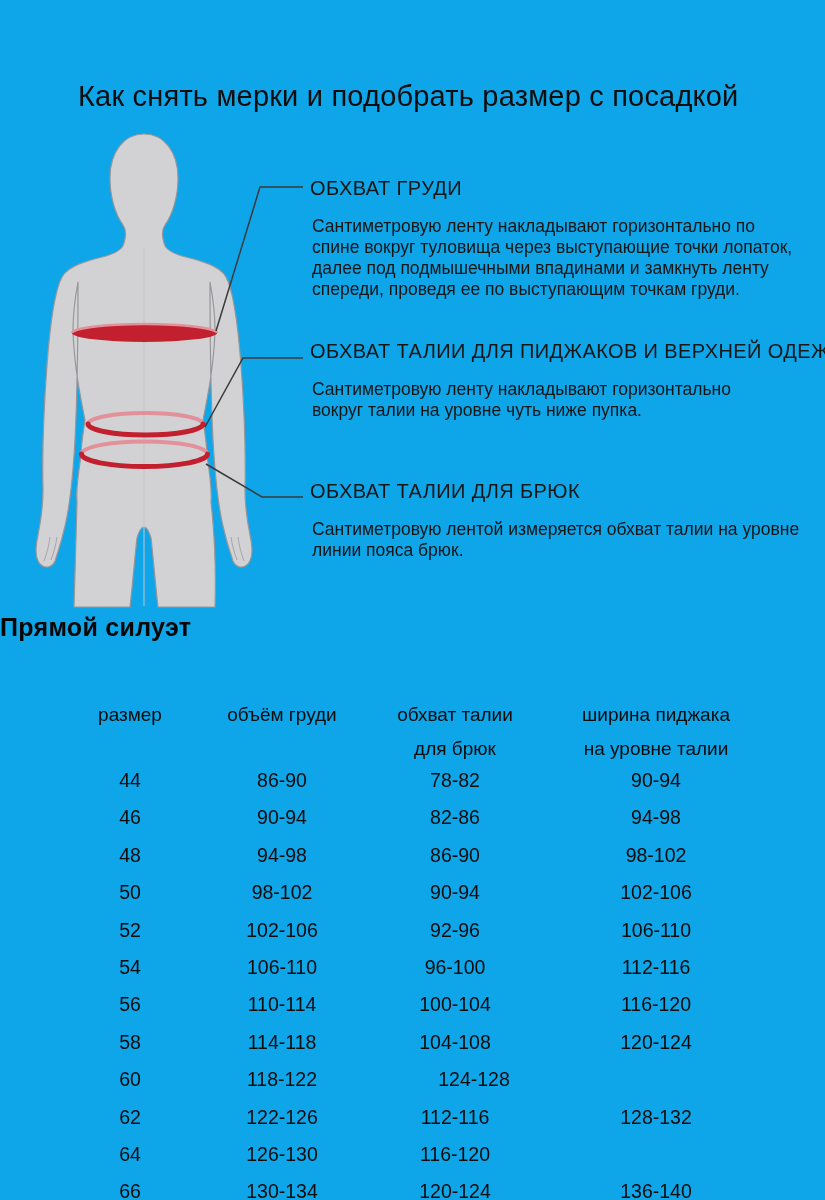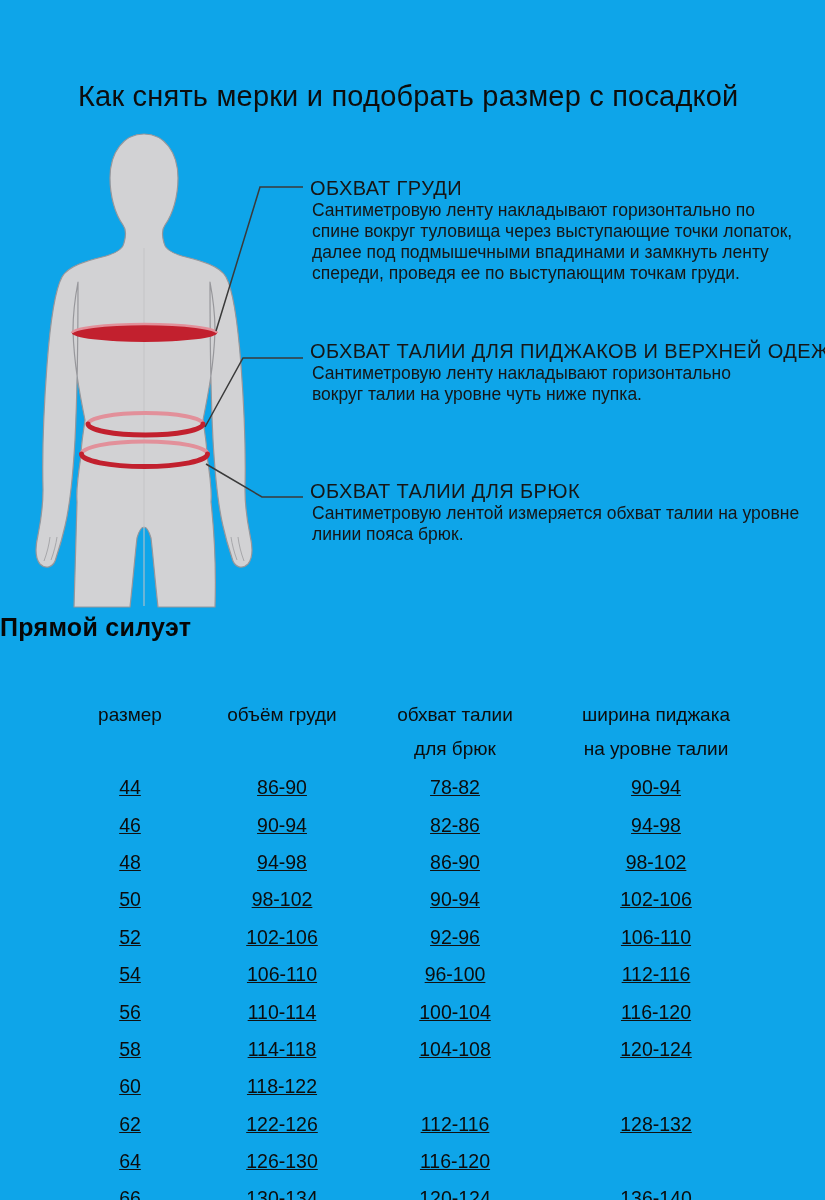--- a/index.html
+++ b/index.html
@@ -11,37 +11,37 @@
     position:absolute;left:78px;top:80px;font-size:29px;font-weight:400;
     letter-spacing:0.2px;white-space:nowrap;color:#0d0d0d;
   }
   .figure-wrap{position:absolute;left:20px;top:130px;width:290px;height:480px;}
   .callout{position:absolute;left:310px;width:505px;}
   .callout h3{
     margin:0;font-size:20px;font-weight:400;letter-spacing:0.4px;color:#161616;
     line-height:24px;white-space:nowrap;
   }
   .callout p{
-    margin:0 0 0 2px;font-size:17.5px;line-height:21px;color:#161616;
+    margin:16px 0 0 2px;font-size:17.5px;line-height:21px;color:#161616;
     white-space:pre-line;
   }
   .callout.s1{top:176px;}
   .callout.s2{top:339px;}
   .callout.s3{top:479px;}
   .table-title{
     position:absolute;left:0;top:613px;width:825px;text-align:left;
     font-size:25px;font-weight:700;letter-spacing:0.3px;color:#070707;
   }
   .size-table{position:absolute;left:60px;top:698px;width:706px;}
   .t-row{display:flex;width:706px;}
   .t-cell{text-align:center;white-space:pre-line;}
   .c0{width:140px;} .c1{width:164px;} .c2{width:182px;} .c3{width:220px;}
   .t-head .t-cell{font-size:19px;line-height:34px;color:#0c0c0c;}
   .t-body{position:absolute;left:0;top:71px;}
-  .t-body .t-row{height:37.4px;align-items:center;text-decoration:underline;}
+  .t-body .t-row{height:37.4px;}
   .t-body .t-cell{font-size:19.5px;color:#0c0c0c;}
 </style>
 </head>
 <body>
 
 <div class="page">
 
   <div class="page-title">Как снять мерки и подобрать размер с посадкой</div>
 
   <div class="figure-wrap">
@@ -187,20 +187,21 @@
       </div>
       <div class="t-row">
         <div class="t-cell c0">58</div>
         <div class="t-cell c1">114-118</div>
         <div class="t-cell c2">104-108</div>
         <div class="t-cell c3">120-124</div>
       </div>
       <div class="t-row">
         <div class="t-cell c0">60</div>
         <div class="t-cell c1">118-122</div>
+        <div class="t-cell c3">124-128</div>
       </div>
       <div class="t-row">
         <div class="t-cell c0">62</div>
         <div class="t-cell c1">122-126</div>
         <div class="t-cell c2">112-116</div>
         <div class="t-cell c3">128-132</div>
       </div>
       <div class="t-row">
         <div class="t-cell c0">64</div>
         <div class="t-cell c1">126-130</div>

